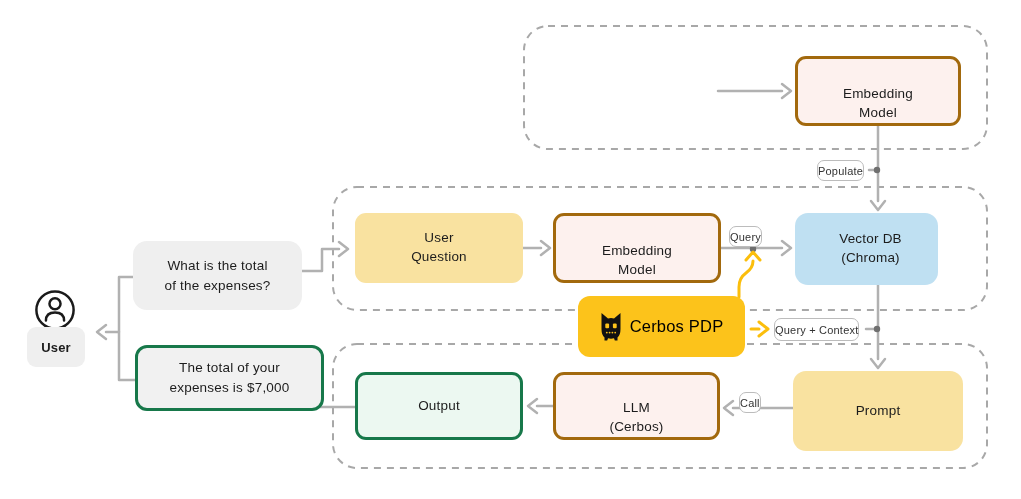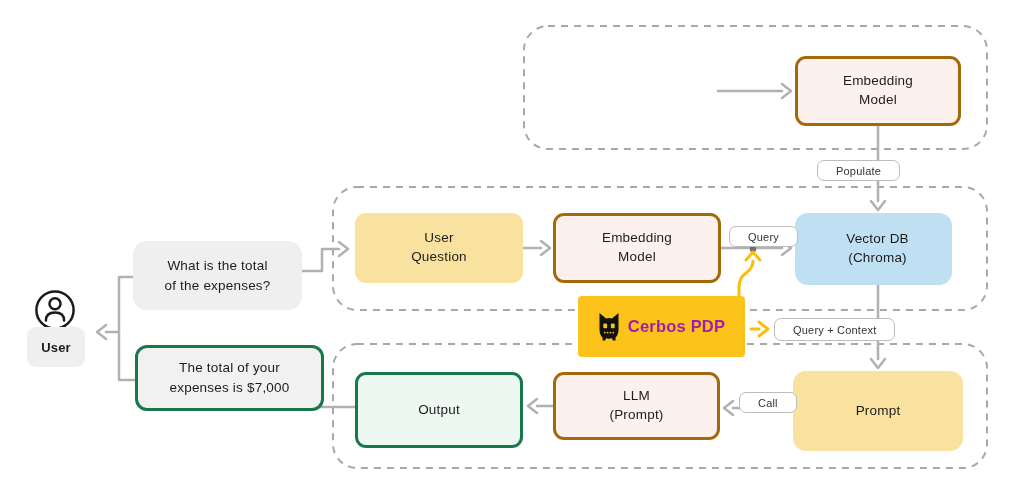--- a/index.html
+++ b/index.html
@@ -12,37 +12,37 @@
   html,body{margin:0;padding:0;}
   body{background:#fff;font-family:"Liberation Sans",sans-serif;}
   .canvas{position:relative;width:1021px;height:499px;background:var(--canvas-bg);overflow:hidden;}
   .layer{position:absolute;left:0;top:0;width:1021px;height:499px;}
   .node{position:absolute;display:flex;align-items:center;justify-content:center;
         box-sizing:border-box;border-radius:11px;color:var(--text-dark);
         font-size:13.5px;line-height:1.4;letter-spacing:.2px;}
   .node .lbl{white-space:pre-line;text-align:center;}
   .n-yellow{background:var(--yellow-node);}
   .n-blue{background:var(--blue-node);border-radius:13px;}
-  .n-pink{background:var(--pink-node);border:3px solid var(--brown-border);}
+  .n-pink{background:var(--pink-node);border:3px solid var(--brown-border);align-items:flex-end;}
   .n-white{background:#fff;border:3px solid var(--dataset-border);}
   .n-green{background:var(--green-node);border:3px solid var(--green-border);}
   .bubble{position:absolute;display:flex;align-items:center;justify-content:center;
           box-sizing:border-box;background:var(--gray-node);border-radius:14px;
           color:var(--text-dark);font-size:13.5px;line-height:1.45;letter-spacing:.2px;}
   .bubble .lbl{white-space:pre-line;text-align:center;}
   .bubble.answer{background:var(--gray-node-answer);border:3px solid var(--green-border);border-radius:12px;}
   .user-tag{position:absolute;display:flex;align-items:center;justify-content:center;
             background:var(--gray-node);border-radius:9px;color:var(--text-dark);
             font-size:13px;font-weight:600;letter-spacing:.2px;}
   .cerbos{position:absolute;display:flex;align-items:center;justify-content:center;gap:8px;
-          background:var(--cerbos-yellow);border-radius:4px;color:#a21caf;
-          font-size:16.5px;font-weight:700;letter-spacing:.2px;}
+          background:var(--cerbos-yellow);border-radius:12px;color:#000000;
+          font-size:16.5px;font-weight:400;letter-spacing:.2px;}
   .pill{position:absolute;display:inline-flex;align-items:center;justify-content:center;
         background:#ffffff;border:1.5px solid var(--pill-border);border-radius:7px;
-        padding:1px 18px;font-size:11px;color:#333;height:17px;box-sizing:content-box;
+        padding:1px 0;font-size:11px;color:#333;height:17px;box-sizing:content-box;
         letter-spacing:.2px;white-space:nowrap;}
   .dashed-rect{stroke:var(--dashed-gray);stroke-width:2;fill:none;stroke-dasharray:7 6;}
   .gray-line{stroke:var(--connector-gray);stroke-width:2.5;fill:none;
              stroke-linecap:round;stroke-linejoin:round;}
   .yellow-line{stroke:var(--yellow-arrow);stroke-width:3;fill:none;
                stroke-linecap:round;stroke-linejoin:round;}
   .dot{fill:var(--dot-gray);stroke:none;}
   .icon-stroke{stroke:#1a1a1a;stroke-width:2.6;fill:none;stroke-linecap:round;}
 </style>
 </head>
@@ -132,21 +132,21 @@
   </div>
 
   <div class="node n-yellow" style="left:355px;top:213px;width:168px;height:70px;">
     <span class="lbl">User
 Question</span>
   </div>
   <div class="node n-pink" style="left:553px;top:213px;width:168px;height:70px;">
     <span class="lbl">Embedding
 Model</span>
   </div>
-  <div class="node n-blue" style="left:795px;top:213px;width:157px;height:72px;padding-left:8px;">
+  <div class="node n-blue" style="left:795px;top:213px;width:143px;height:72px;padding-left:8px;">
     <span class="lbl">Vector DB
 (Chroma)</span>
   </div>
 
   <div class="cerbos" style="left:578px;top:296px;width:167px;height:61px;">
     <svg width="22" height="30" viewBox="0 0 22 30" xmlns="http://www.w3.org/2000/svg">
       <path fill="#111111" d="M1.5,1 L8,6.5 Q11,5.5 14,6.5 L20.5,1 V17 Q20.5,23 17.5,25.5 L17.5,28.5 H14.8 L14,26.3 Q11,27.1 8,26.3 L7.2,28.5 H4.5 L4.5,25.5 Q1.5,23 1.5,17 Z"></path>
       <rect x="5.3" y="11.5" width="3.8" height="4.8" rx="1.1" fill="#fcc31b"></rect>
       <rect x="12.9" y="11.5" width="3.8" height="4.8" rx="1.1" fill="#fcc31b"></rect>
       <circle cx="6.8" cy="20.6" r="0.9" fill="#fcc31b"></circle>
@@ -155,23 +155,23 @@
       <circle cx="15.2" cy="20.6" r="0.9" fill="#fcc31b"></circle>
     </svg>
     <span class="lbl">Cerbos PDP</span>
   </div>
 
   <div class="node n-yellow" style="left:793px;top:371px;width:170px;height:80px;border-radius:13px;">
     <span class="lbl">Prompt</span>
   </div>
   <div class="node n-pink" style="left:553px;top:372px;width:167px;height:68px;">
     <span class="lbl">LLM
-(Prompt)</span>
+(Cerbos)</span>
   </div>
-  <div class="node n-green" style="left:355px;top:372px;width:168px;height:76px;">
+  <div class="node n-green" style="left:355px;top:372px;width:168px;height:68px;">
     <span class="lbl">Output</span>
   </div>
 
   <div class="pill" style="left:817px;top:160px;">
     <span>Populate</span>
   </div>
   <div class="pill" style="left:729px;top:226px;">
     <span>Query</span>
   </div>
   <div class="pill" style="left:774px;top:318px;height:19px;justify-content:flex-end;">

